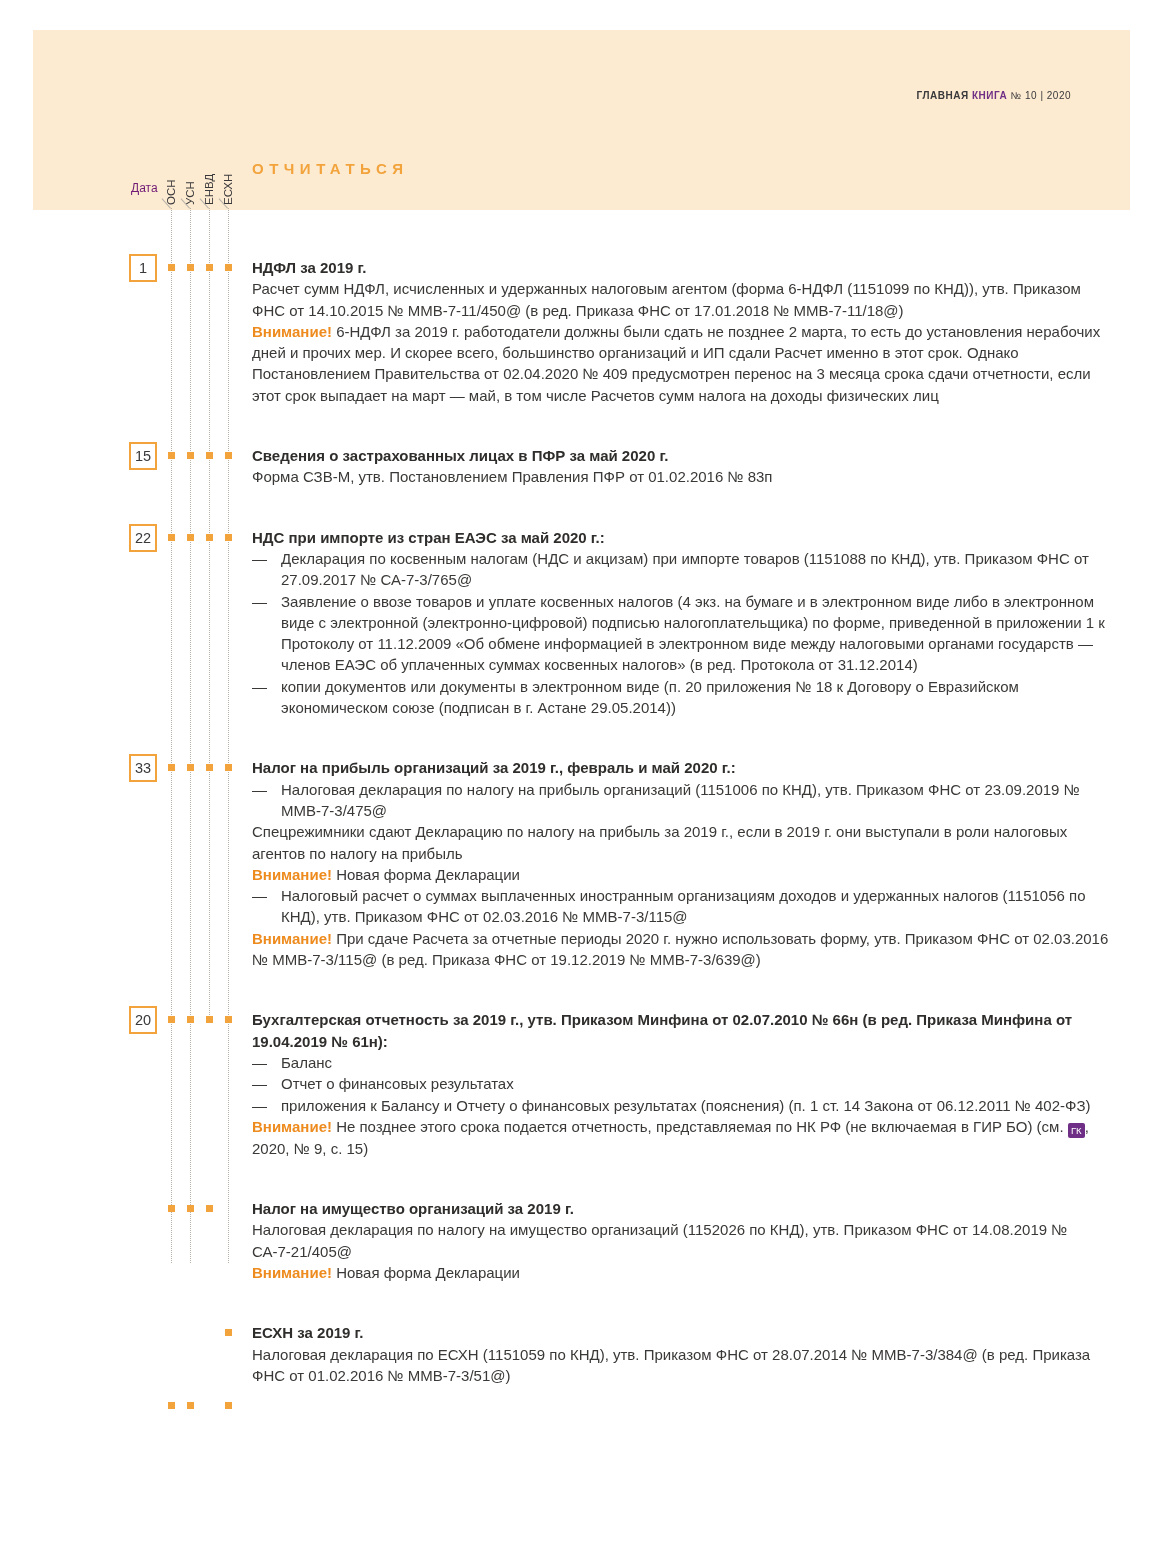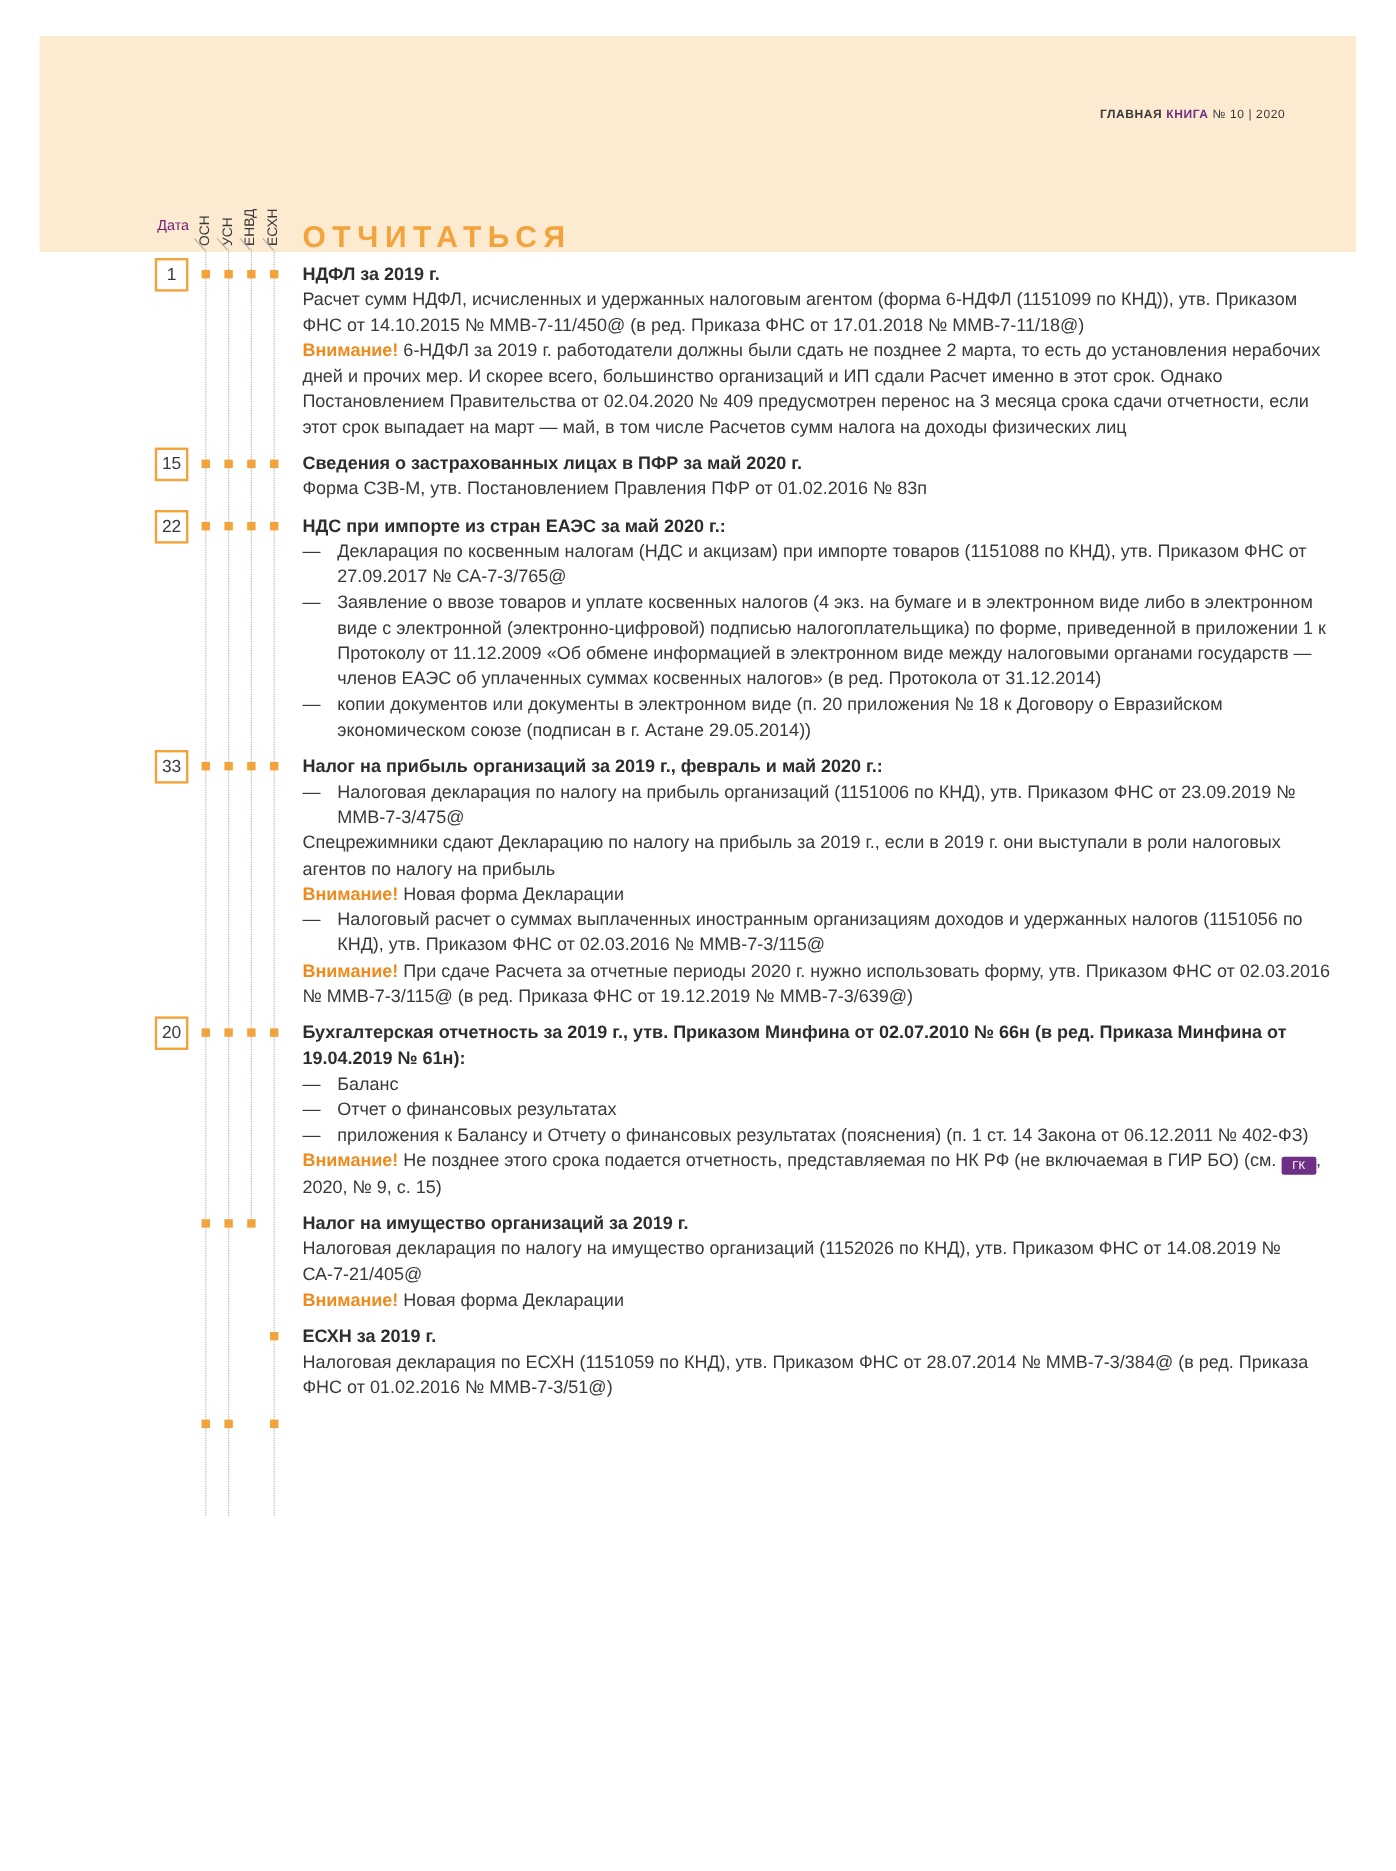--- a/index.html
+++ b/index.html
@@ -8,45 +8,45 @@
 
   .page { position:relative; width:1163px; height:1559px; background:#ffffff; overflow:hidden; }
 
   .band { position:absolute; left:33px; top:30px; width:1097px; height:180px; background:var(--band,#fdebd1); }
 
   .masthead { position:absolute; top:90px; right:92px; font-size:10px; letter-spacing:0.5px; color:#39383b; white-space:nowrap; }
   .mh-black { font-weight:bold; color:#39383b; }
   .mh-purple { font-weight:bold; color:var(--purple,#6f2f86); }
   .mh-issue { font-weight:normal; color:#39383b; }
 
-  .section-title { position:absolute; left:252px; top:184px; font-size:25px; font-weight:bold; letter-spacing:5.5px; color:var(--accent,#f2a33c); }
+  .section-title { position:absolute; left:252px; top:160px; font-size:15px; font-weight:bold; letter-spacing:5.5px; color:var(--accent,#f2a33c); }
 
   .date-col-label { position:absolute; left:131px; top:181px; font-size:12px; color:#701a75; }
 
   .regime-labels { position:absolute; left:0; top:0; width:100%; height:205px; pointer-events:none; }
   .regime-label { position:absolute; bottom:0; height:14px; line-height:14px; font-size:11.5px; color:#39383b; white-space:nowrap; transform-origin:0 100%; transform:rotate(-90deg); }
 
   .calendar-body { position:absolute; left:120px; top:218px; width:990px; }
   .col-lines { position:absolute; left:0; top:-10px; width:100%; height:0; overflow:visible; }
   .col-line { position:absolute; top:0; width:0; border-left:1px dotted #b8b2a9; }
   .col-tick { position:absolute; top:0; width:13px; border-top:1px solid #b8b2a9; transform-origin:100% 0; transform:rotate(48deg); }
 
   .rows { position:relative; z-index:1; }
   .cal-row { position:relative; padding-left:132px; margin-bottom:9px; }
   .date-box { position:absolute; left:9px; top:-3px; width:28px; height:28px; border:2px solid var(--accent,#f2a33c); background:#fff;
               display:flex; align-items:center; justify-content:center; font-size:14.5px; color:#39383b; }
   .marker { position:absolute; top:7px; width:7px; height:7px; background:var(--accent,#f2a33c); }
 
-  .row-content { font-size:15px; line-height:21.3px; color:#3a3937; max-width:858px; }
+  .row-content { font-size:15px; line-height:21.3px; color:#3a3937; max-width:858px;margin-top:39px; }
   .row-title { font-weight:bold; color:#2f2e2c; }
   .bullet { display:flex; }
   .bullet .dash { width:29px; flex:none; }
   .bullet .bullet-text { flex:1; }
   .attention-label { color:var(--attn,#ee8b1e); font-weight:bold; }
-  .gk-icon { display:inline-block; width:29px; height:15px; background:var(--purple,#6f2f86); color:#fff; font-size:9.5px; font-weight:normal;
+  .gk-icon { display:inline-block; width:17px; height:15px; background:var(--purple,#6f2f86); color:#fff; font-size:9.5px; font-weight:normal;
              text-align:center; line-height:15px; border-radius:2px; vertical-align:-2px; }
   .end-square { color:#1a1a1a; }
 </style>
 </head>
 <body>
 
 <div class="page">
 
   <div class="band"></div>
 

